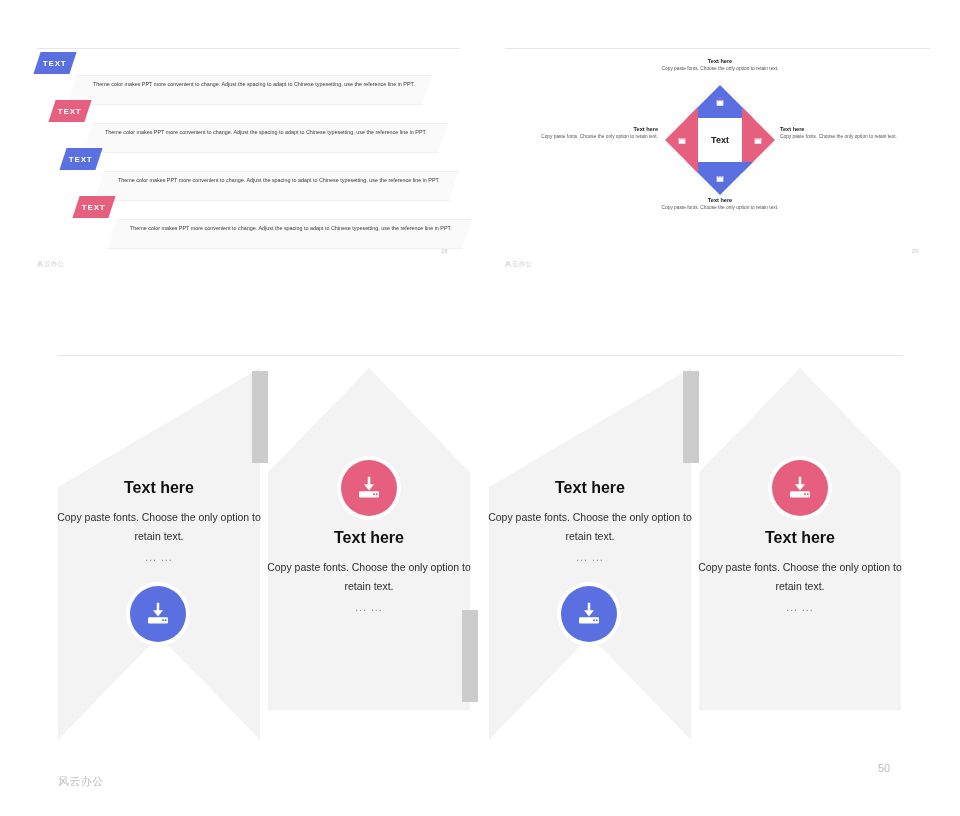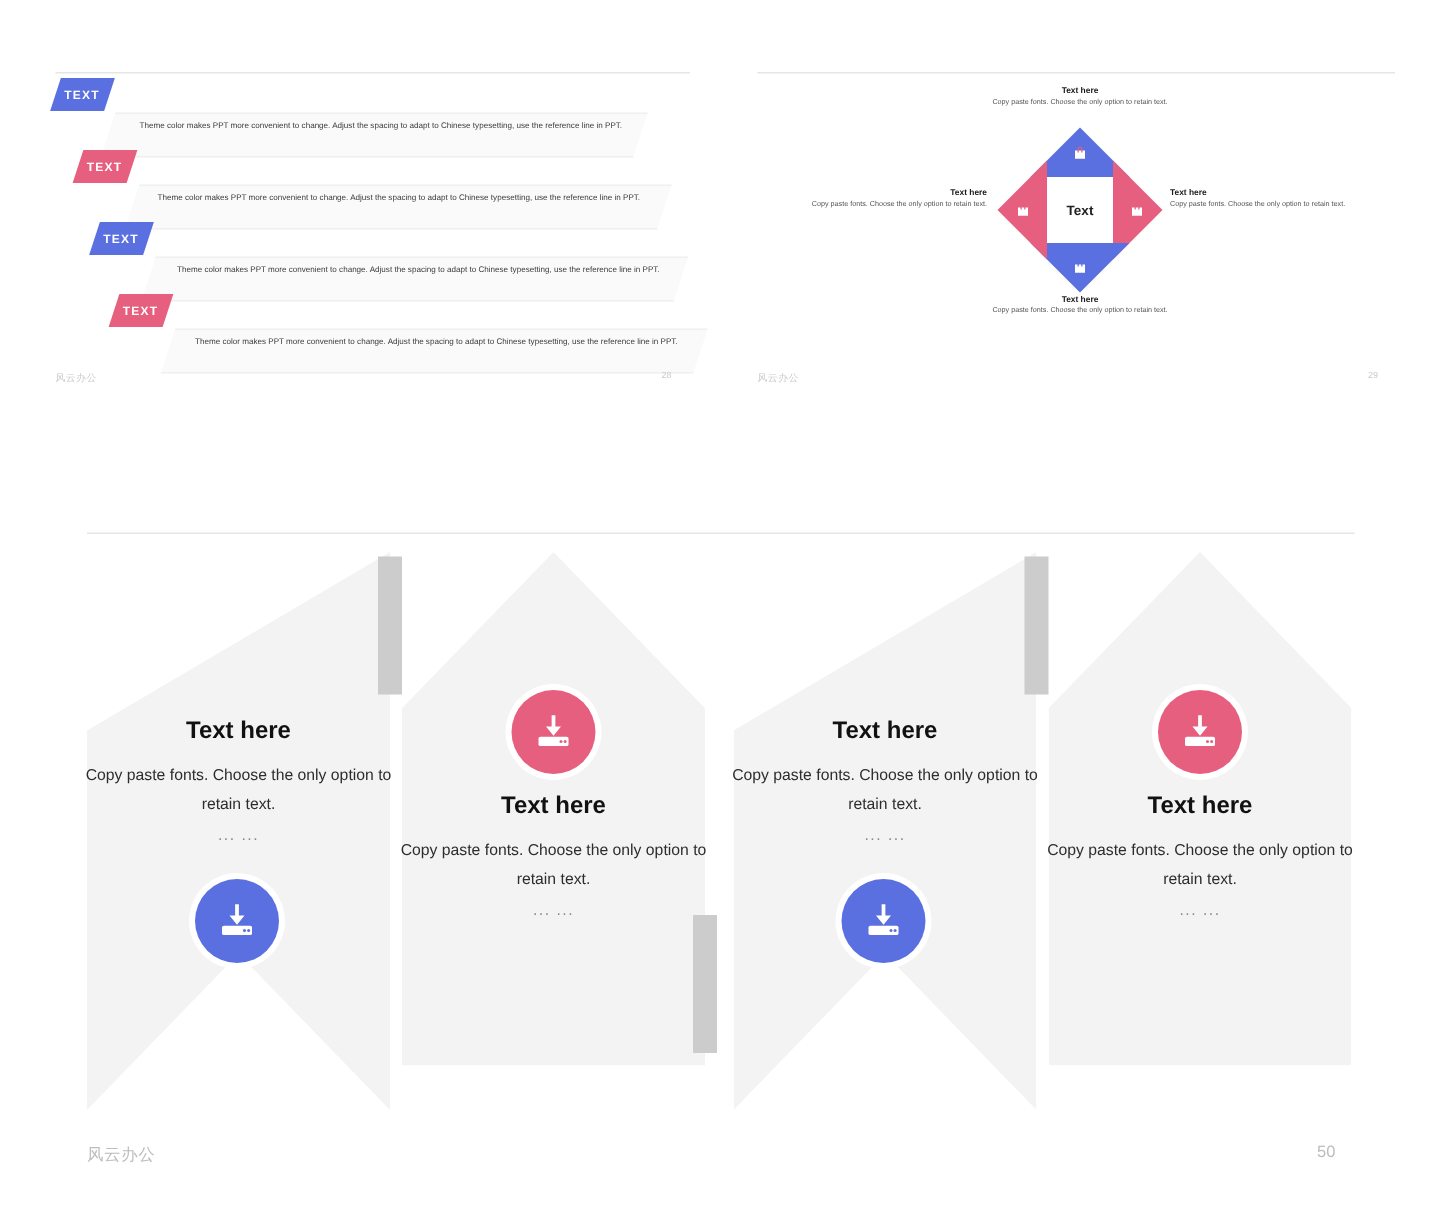--- a/index.html
+++ b/index.html
@@ -3,21 +3,21 @@
 <meta charset="utf-8">
 <style>
   html,body{margin:0;padding:0;}
   body{
     width:960px;height:816px;background:#ffffff;
     font-family:"Liberation Sans","DejaVu Sans",sans-serif;
     color:#222;overflow:hidden;position:relative;
   }
   .slide{position:absolute;background:#fff;overflow:hidden;}
   .divider{position:absolute;height:1px;background:#e6e6e6;}
-  .footer-brand{position:absolute;font-size:6.5px;color:#c9c9c9;letter-spacing:.4px;}
+  .footer-brand{position:absolute;font-size:6.5px;color:#c9c9c9;letter-spacing:.4px;margin-top:12px;}
   .page-num{position:absolute;font-size:6px;color:#c9c9c9;}
 
   
   #slide28{left:0;top:0;width:480px;height:290px;}
   .pgram{
     position:absolute;height:22px;
     transform:skewX(-18deg);
     display:flex;align-items:center;justify-content:center;
   }
   .pgram span{

